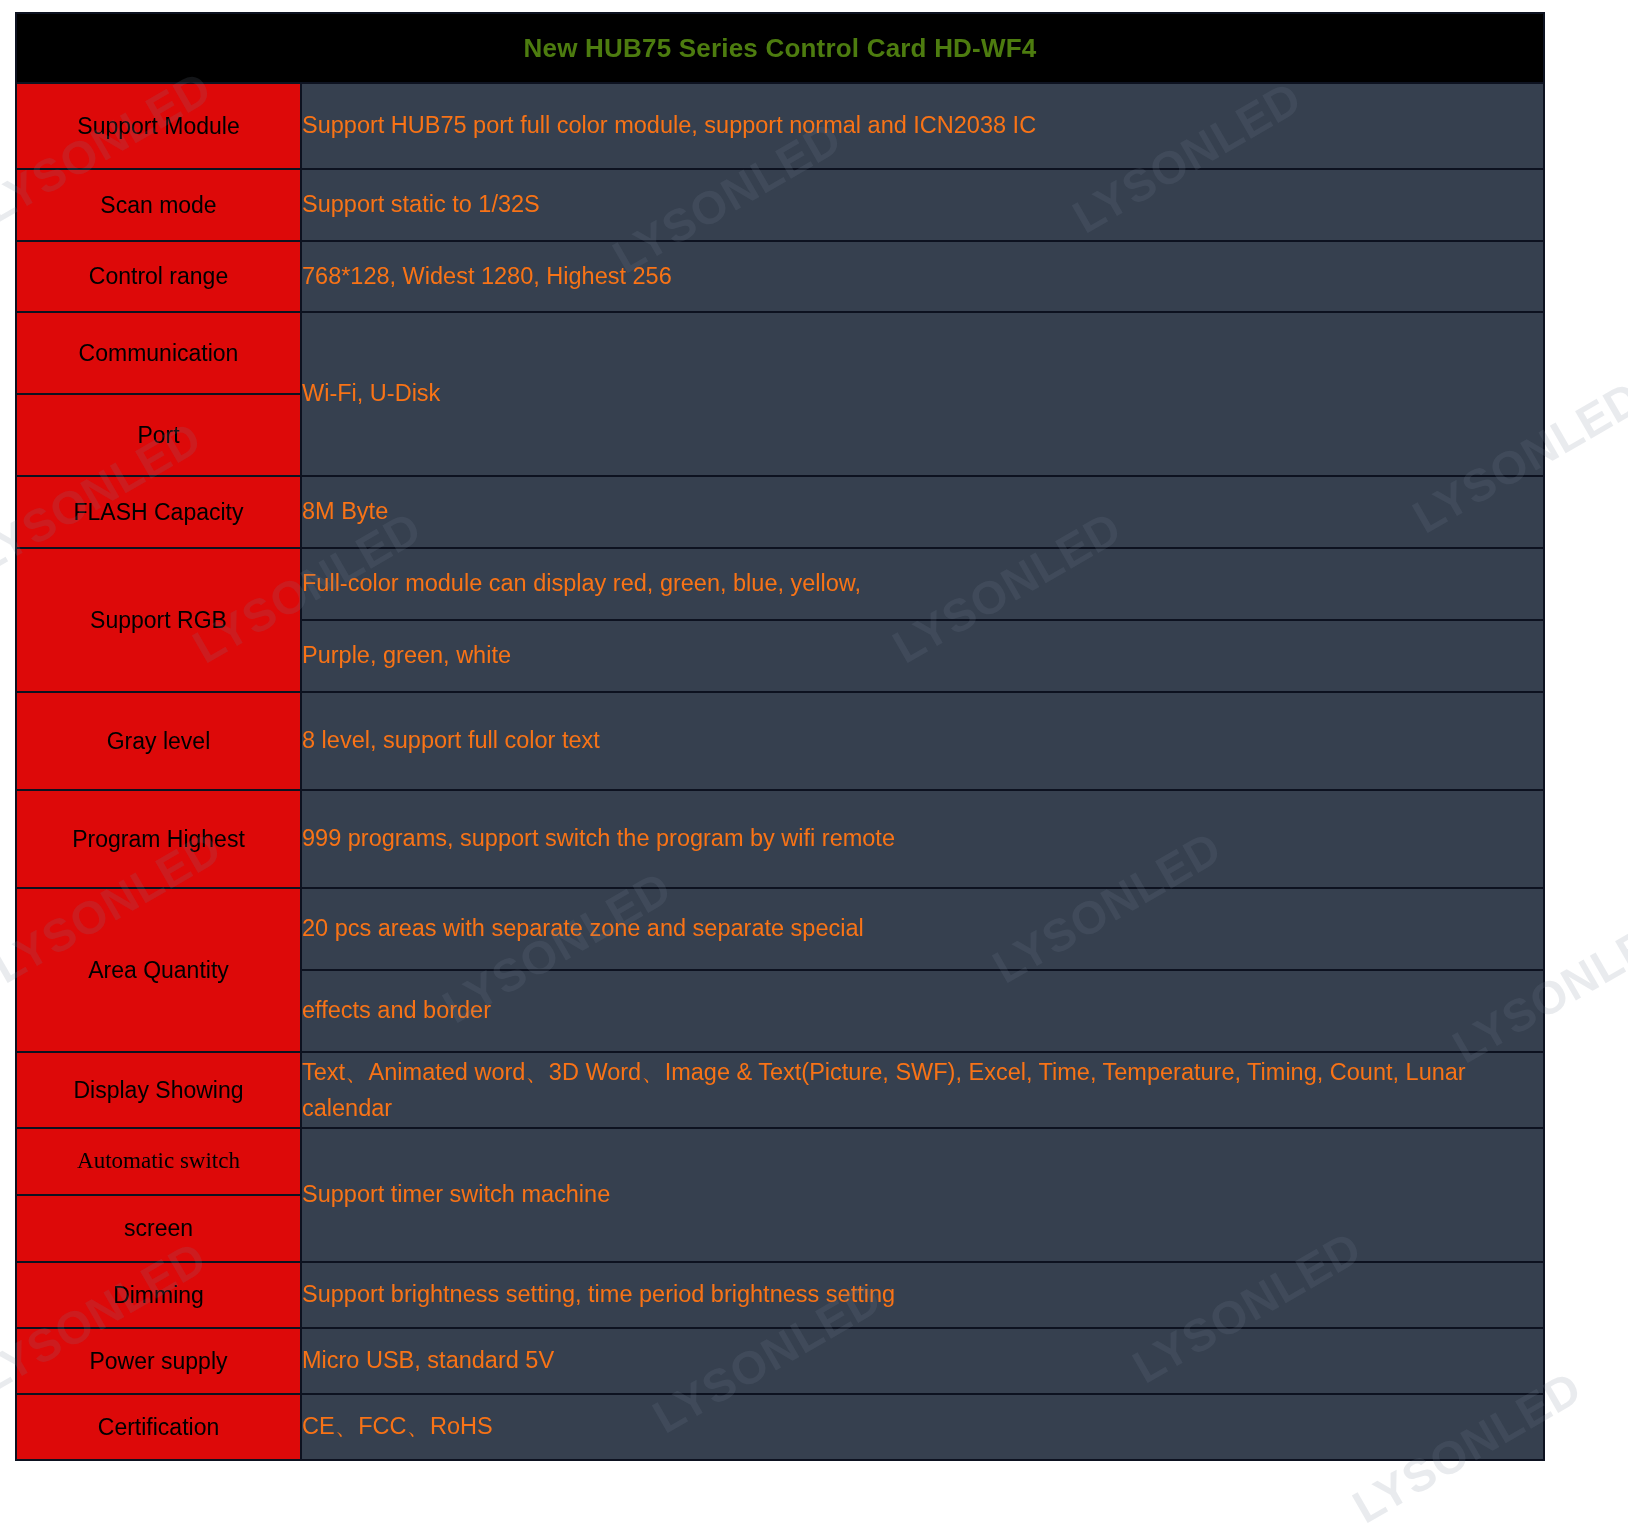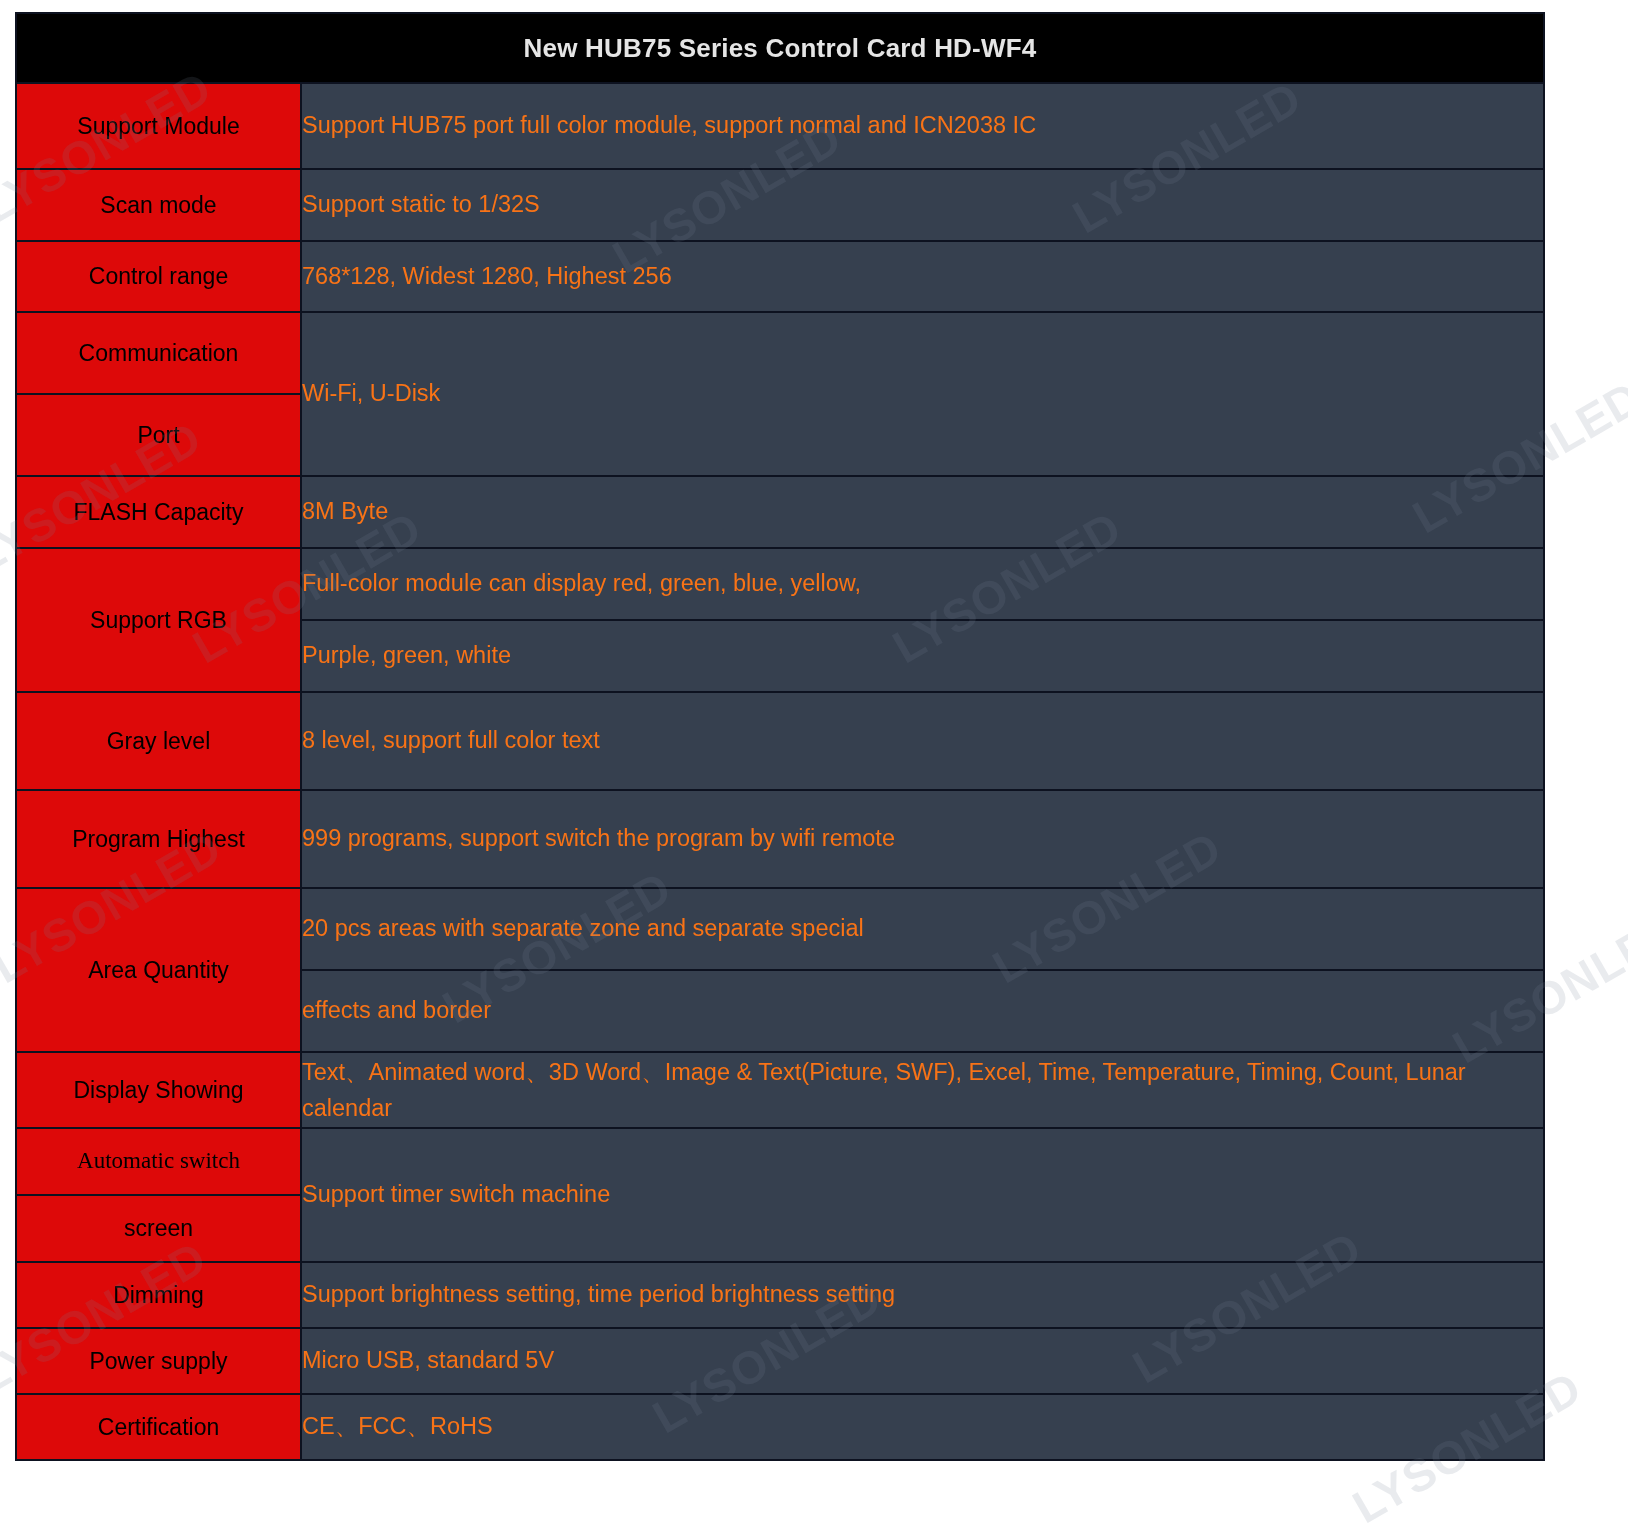--- a/index.html
+++ b/index.html
@@ -53,21 +53,21 @@
     background: #36404f;
   }
   .spec-table td {
     border: 2px solid #0d1220;
     padding: 0;
     vertical-align: middle;
   }
 
   .title-cell {
     background: #000000;
-    color: #e5e5e5;
+    color: #4d7c0f;
     font-size: 26px;
     font-weight: bold;
     text-align: center;
     height: 68px;
     letter-spacing: 0.2px;
   }
 
   .label-cell {
     background: #dd0909;
     color: #000000;

